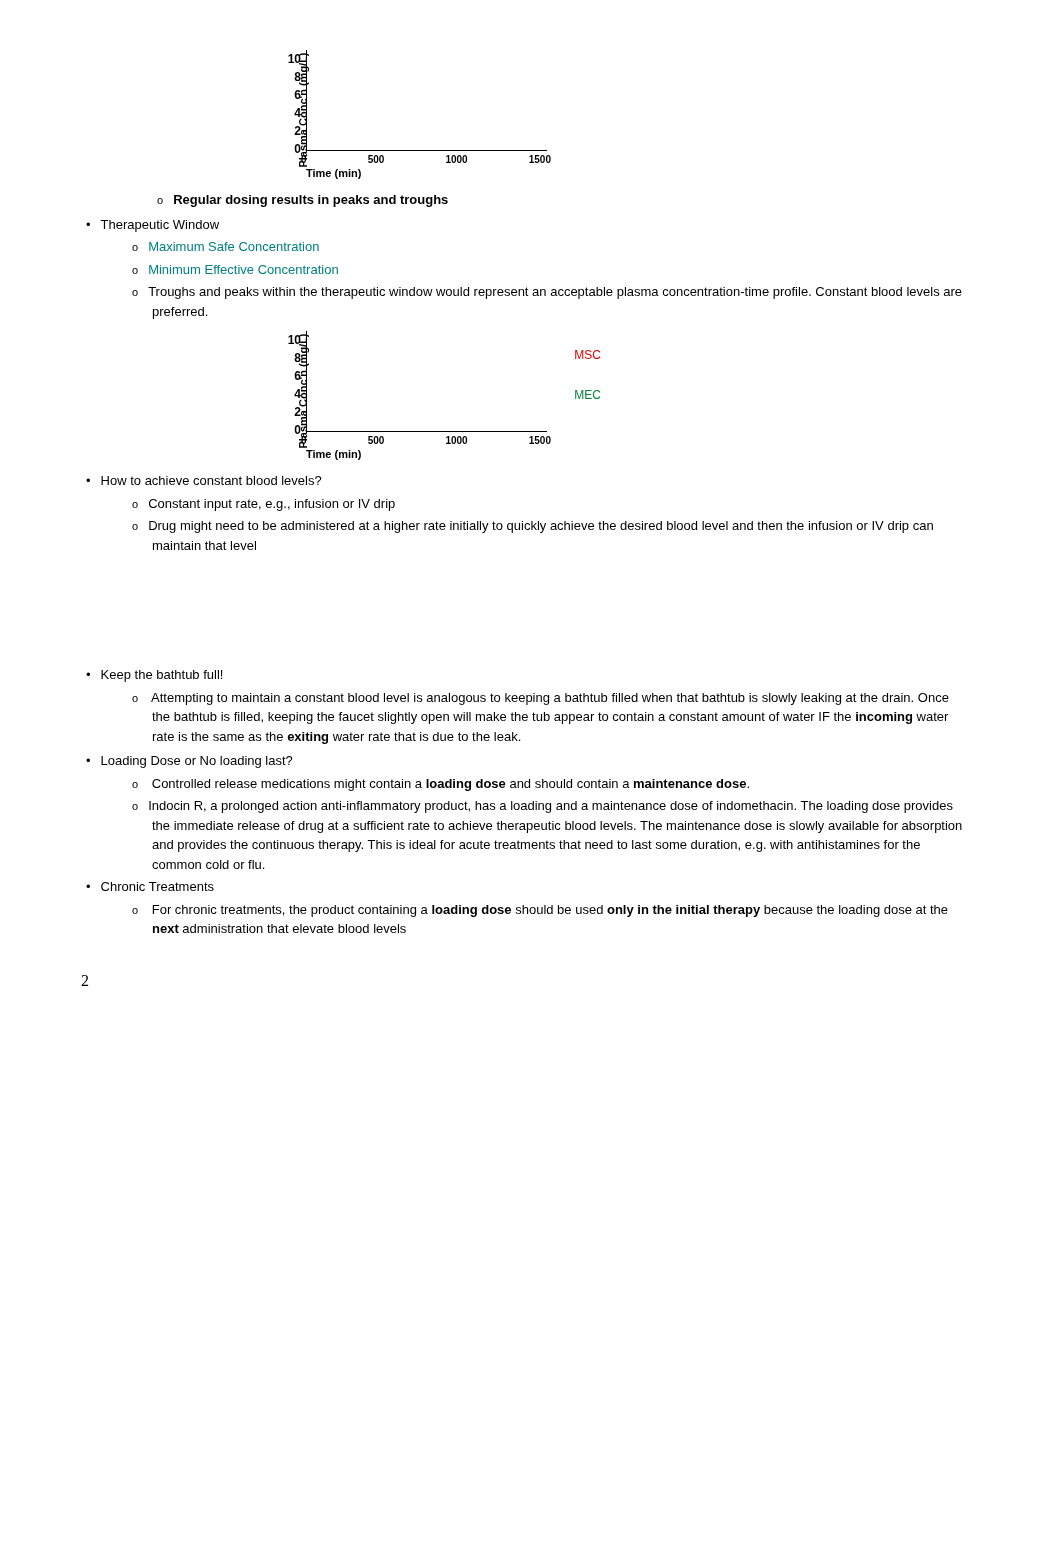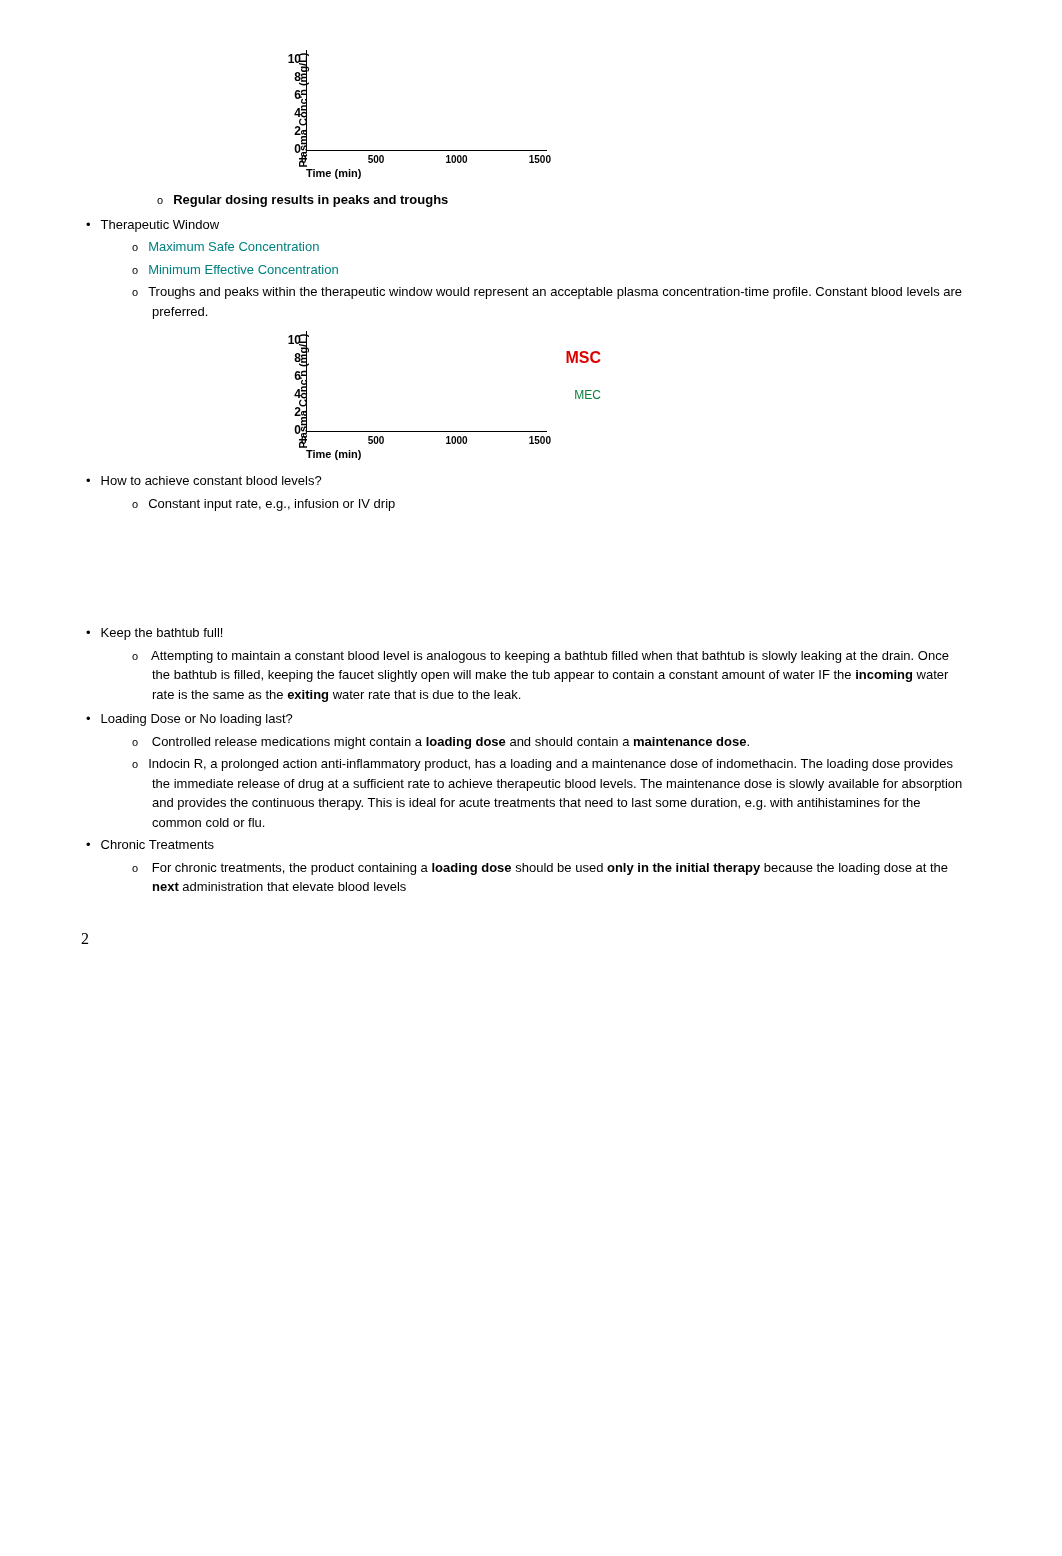--- a/index.html
+++ b/index.html
@@ -76,22 +76,22 @@
       width: 240px;
       font-size: 11px;
       font-weight: bold;
     }
     
     .msc-label {
       position: absolute;
       right: -40px;
       top: 15px;
       color: #d00;
-      font-weight: bold;
-      font-size: 16px;
+      font-weight: normal;
+      font-size: 12px;
     }
     
     .mec-label {
       position: absolute;
       right: -40px;
       top: 55px;
       color: #0a8038;
       font-weight: normal;
       font-size: 12px;
     }
@@ -203,20 +203,21 @@
     <div class="x-axis-label">Time (min)</div>
     <div class="msc-label">MSC</div>
     <div class="mec-label">MEC</div>
   </div>
 </div>
 
 <ul class="outer">
   <li><span>How to achieve constant blood levels?</span>
     <ul class="sub-list">
       <li><span>Constant input rate, e.g., infusion or IV drip</span></li>
+      <li><span>Drug might need to be administered at a higher rate initially to quickly achieve the desired blood level and then the infusion or IV drip can maintain that level</span></li>
     </ul>
   </li>
 </ul>
 
 <div class="spacer"></div>
 
 <ul class="outer">
   <li><span>Keep the bathtub full!</span>
     <ul class="sub-list">
       <li>

